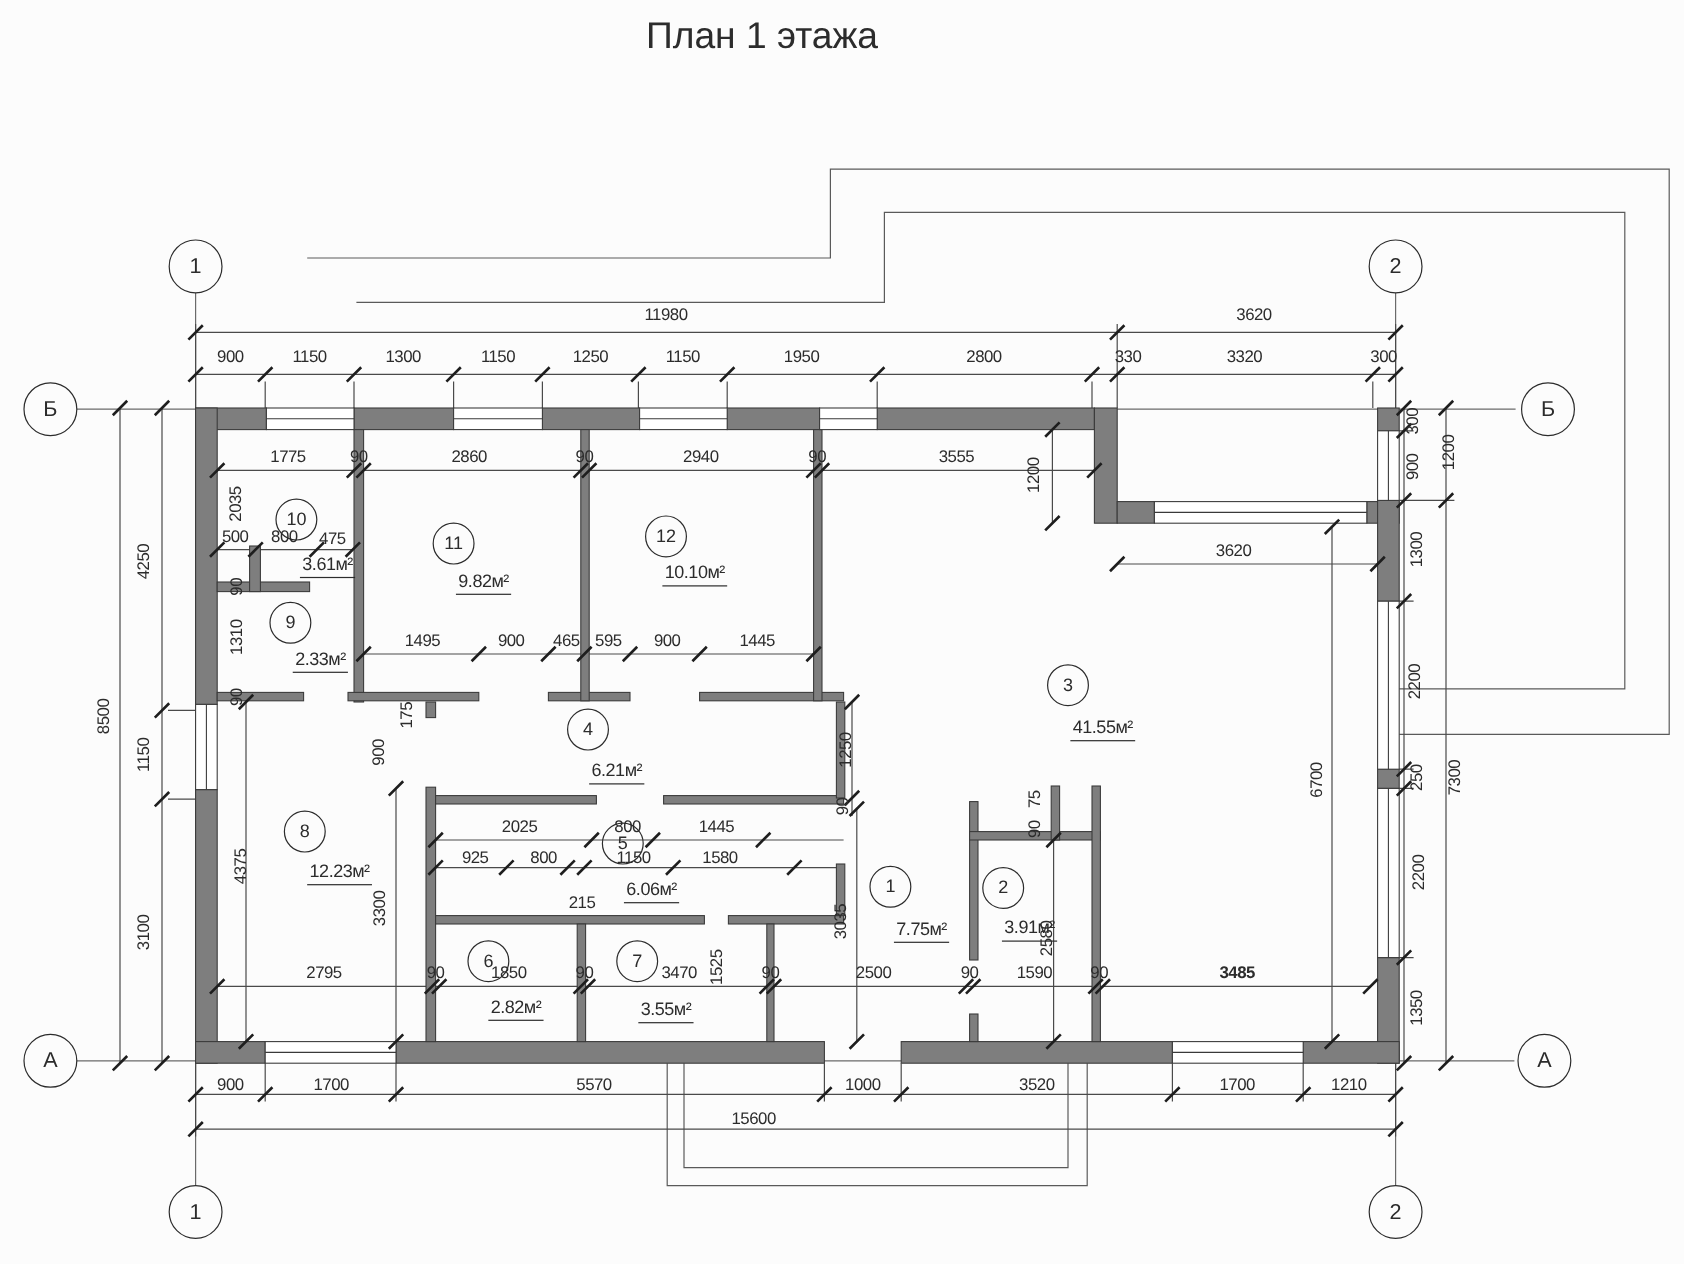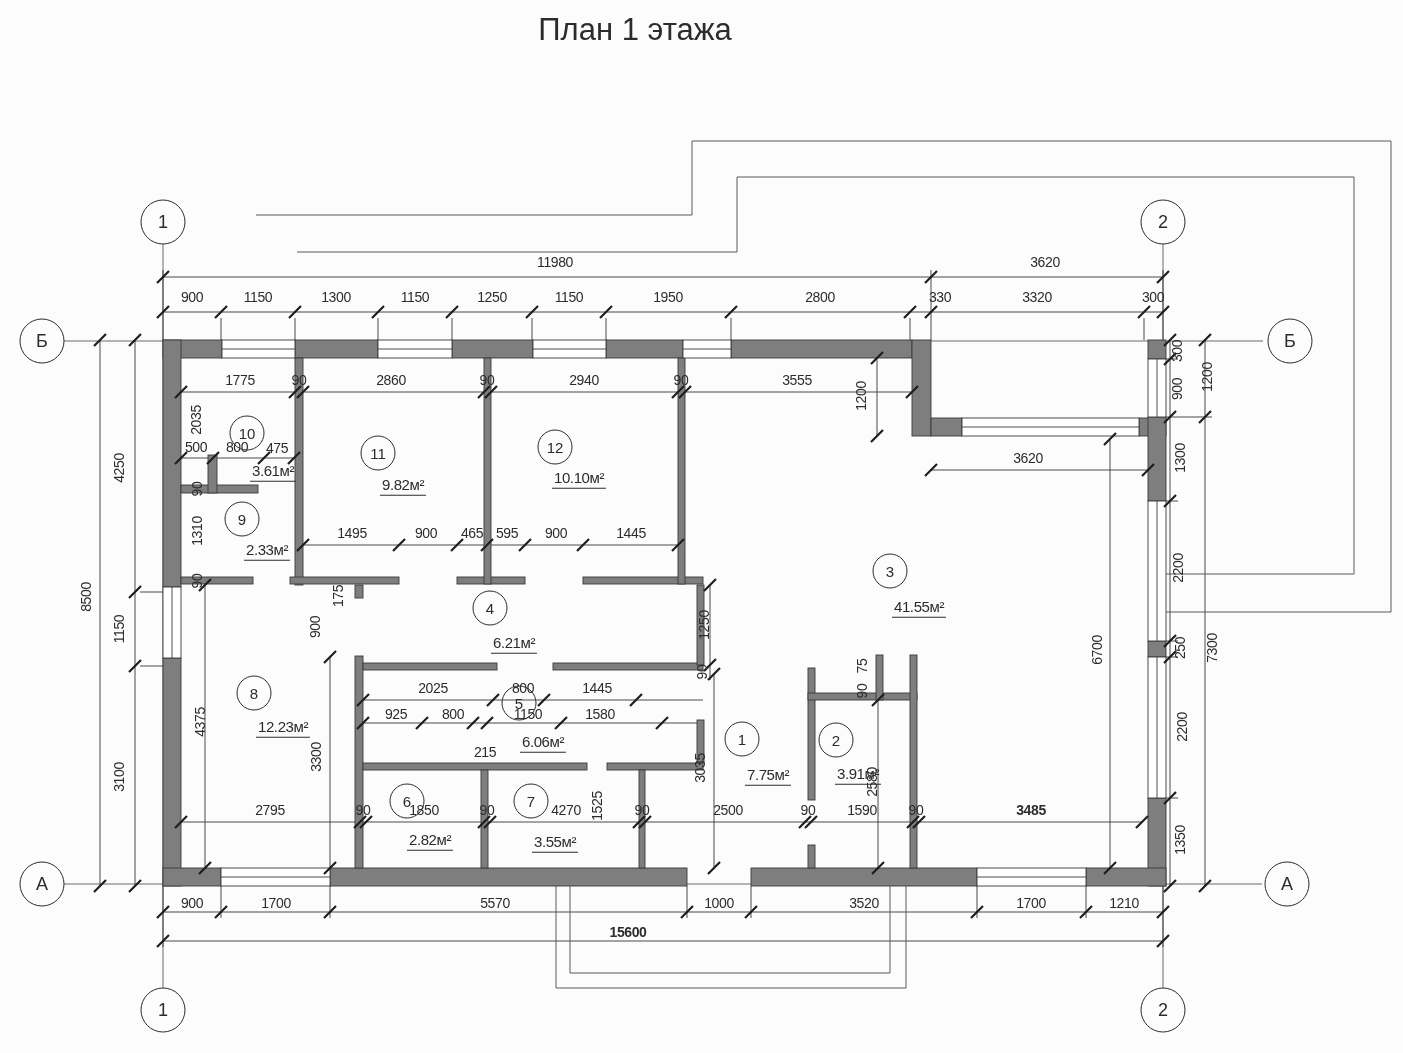--- a/index.html
+++ b/index.html
@@ -209,41 +209,41 @@
     <span class="dim" style="left: 453px; top: 714px;">800</span>
     <span class="dim" style="left: 485px; top: 752px;">215</span>
     <span class="dim" style="left: 528px; top: 714px;">1150</span>
     <span class="dim" style="left: 600px; top: 714px;">1580</span>
     <span class="dim rot" style="left: 200px; top: 722px;">4375</span>
     <span class="dim rot" style="left: 316px; top: 757px;">3300</span>
     <span class="dim" style="left: 270px; top: 810px;">2795</span>
     <span class="dim" style="left: 363px; top: 810px;">90</span>
     <span class="dim" style="left: 424px; top: 810px;">1850</span>
     <span class="dim" style="left: 487px; top: 810px;">90</span>
-    <span class="dim" style="left: 566px; top: 810px;">4270</span>
+    <span class="dim" style="left: 566px; top: 810px;">3470</span>
     <span class="dim" style="left: 642px; top: 810px;">90</span>
     <span class="dim" style="left: 728px; top: 810px;">2500</span>
     <span class="dim" style="left: 808px; top: 810px;">90</span>
     <span class="dim" style="left: 862px; top: 810px;">1590</span>
     <span class="dim" style="left: 916px; top: 810px;">90</span>
     <span class="dim" style="left: 1031px; top: 810px; font-weight: bold;">3485</span>
     <span class="dim rot" style="left: 597px; top: 806px;">1525</span>
     <span class="dim rot" style="left: 700px; top: 768px;">3035</span>
     <span class="dim rot" style="left: 872px; top: 782px;">2580</span>
     <span class="dim rot" style="left: 862px; top: 666px;">75</span>
     <span class="dim rot" style="left: 862px; top: 691px;">90</span>
     <span class="dim rot" style="left: 1097px; top: 650px;">6700</span>
     <span class="dim" style="left: 192px; top: 903px;">900</span>
     <span class="dim" style="left: 276px; top: 903px;">1700</span>
     <span class="dim" style="left: 495px; top: 903px;">5570</span>
     <span class="dim" style="left: 719px; top: 903px;">1000</span>
     <span class="dim" style="left: 864px; top: 903px;">3520</span>
     <span class="dim" style="left: 1031px; top: 903px;">1700</span>
     <span class="dim" style="left: 1124px; top: 903px;">1210</span>
-    <span class="dim" style="left: 628px; top: 932px; font-weight: bold;">15600</span>
+    <span class="dim" style="left: 628px; top: 932px;">15600</span>
     <div class="rc" style="left: 742px; top: 739px;">1</div>
     <span class="area" style="left: 768px; top: 776px;">7.75м²</span>
     <div class="rc" style="left: 836px; top: 740px;">2</div>
     <span class="area" style="left: 858px; top: 775px;">3.91м²</span>
     <div class="rc" style="left: 890px; top: 571px;">3</div>
     <span class="area" style="left: 919px; top: 608px;">41.55м²</span>
     <div class="rc" style="left: 490px; top: 608px;">4</div>
     <span class="area" style="left: 514px; top: 644px;">6.21м²</span>
     <div class="rc" style="left: 519px; top: 703px;">5</div>
     <span class="area" style="left: 543px; top: 743px;">6.06м²</span>

